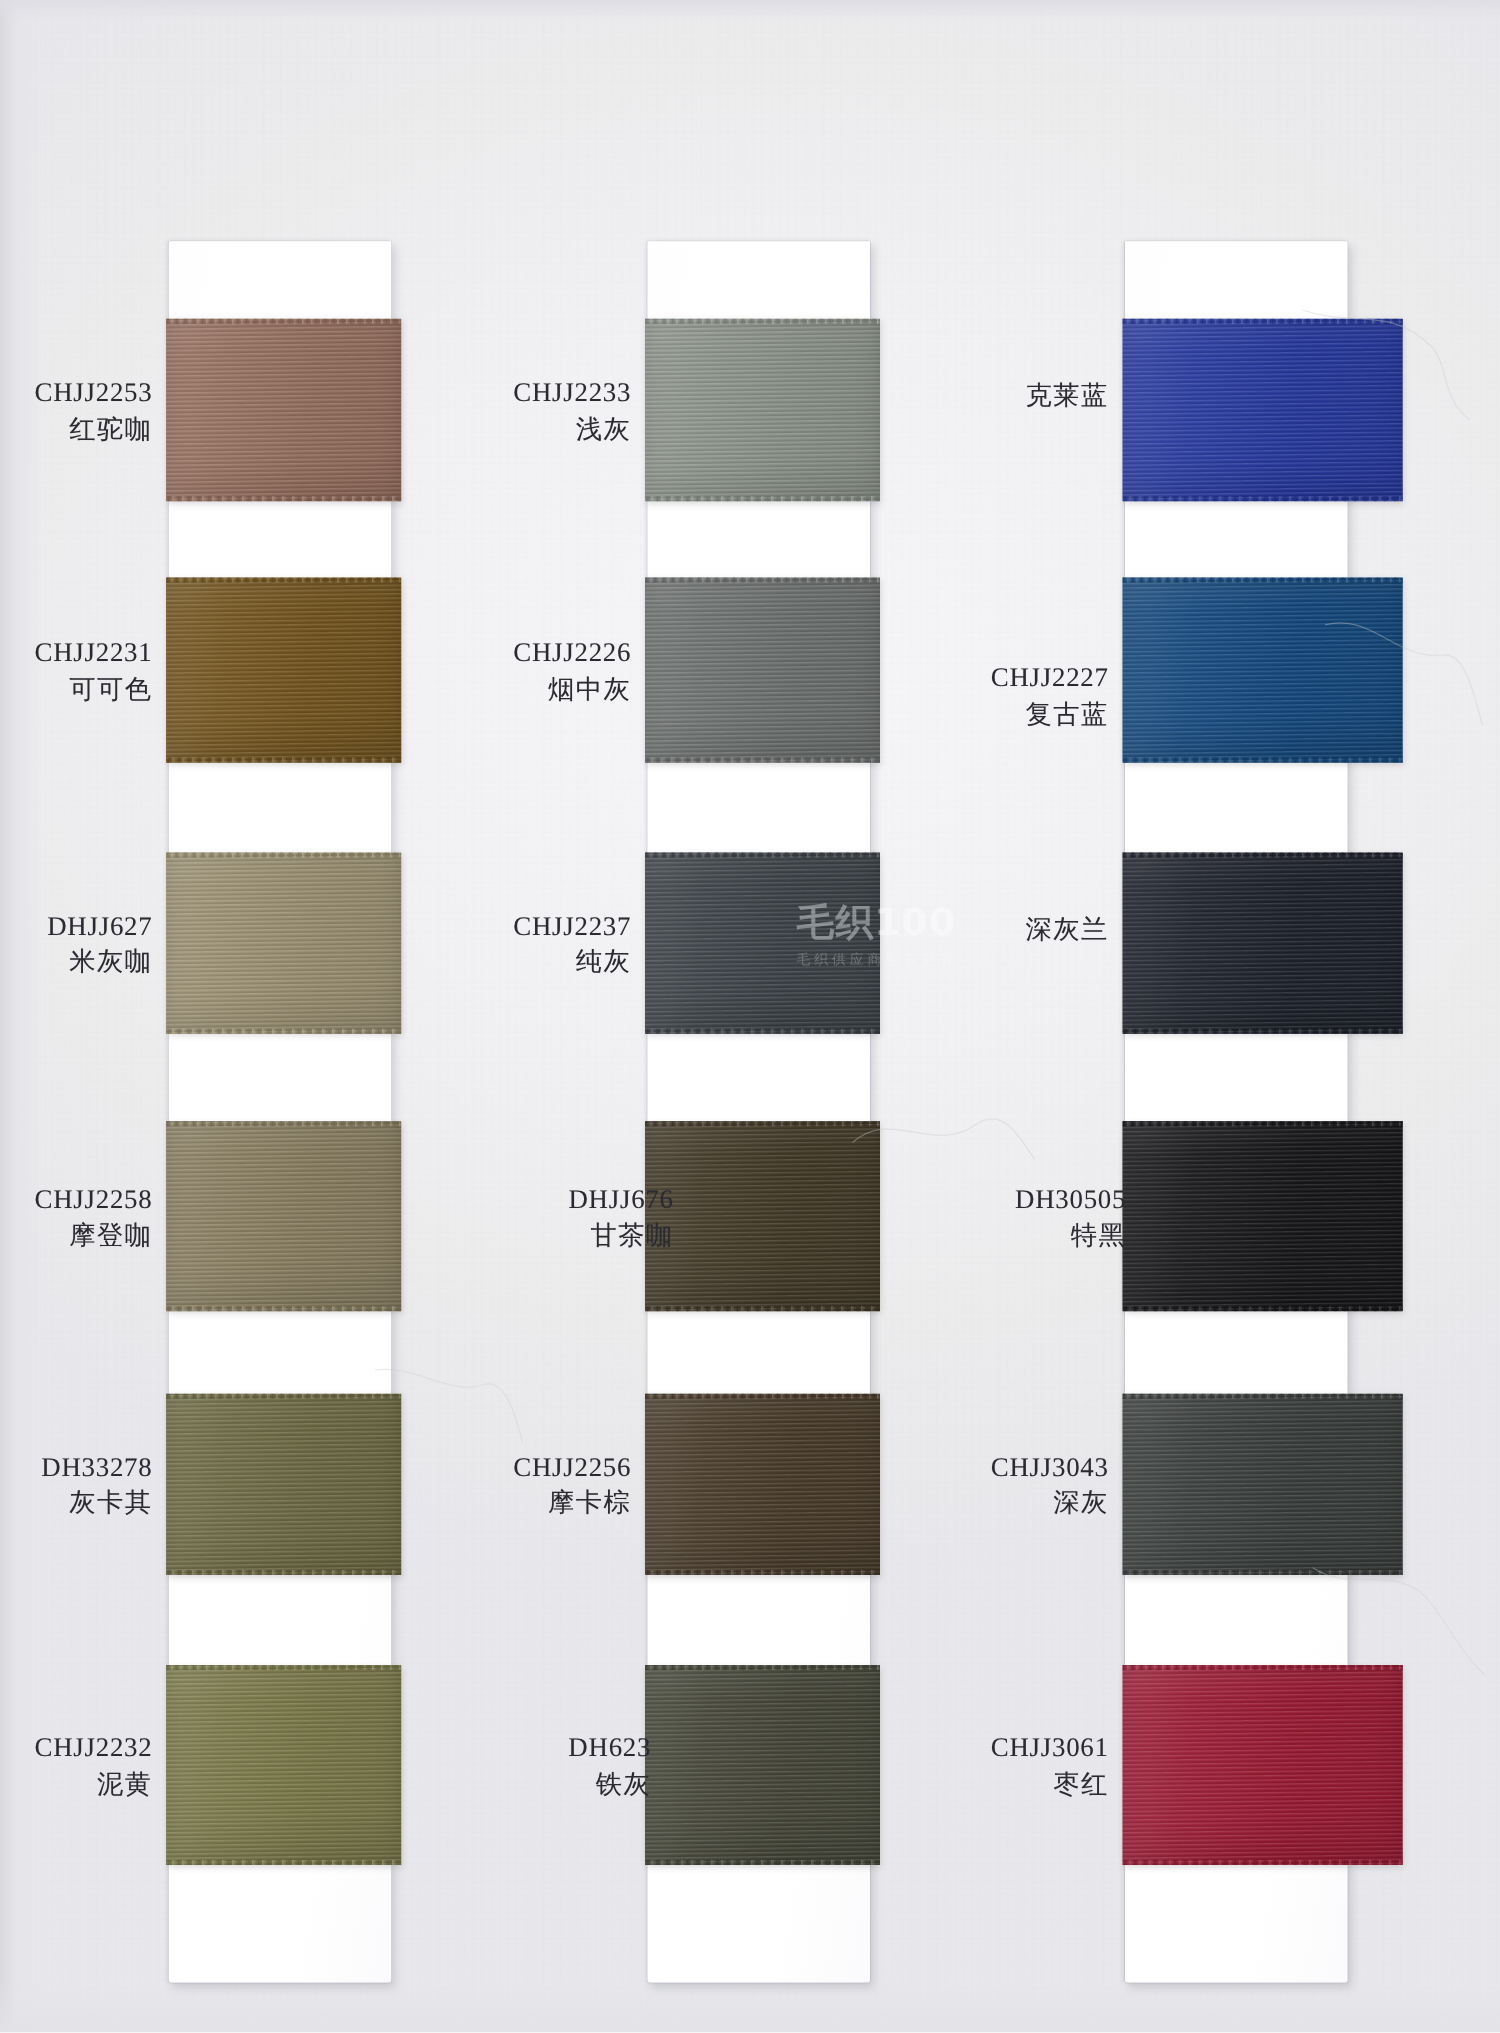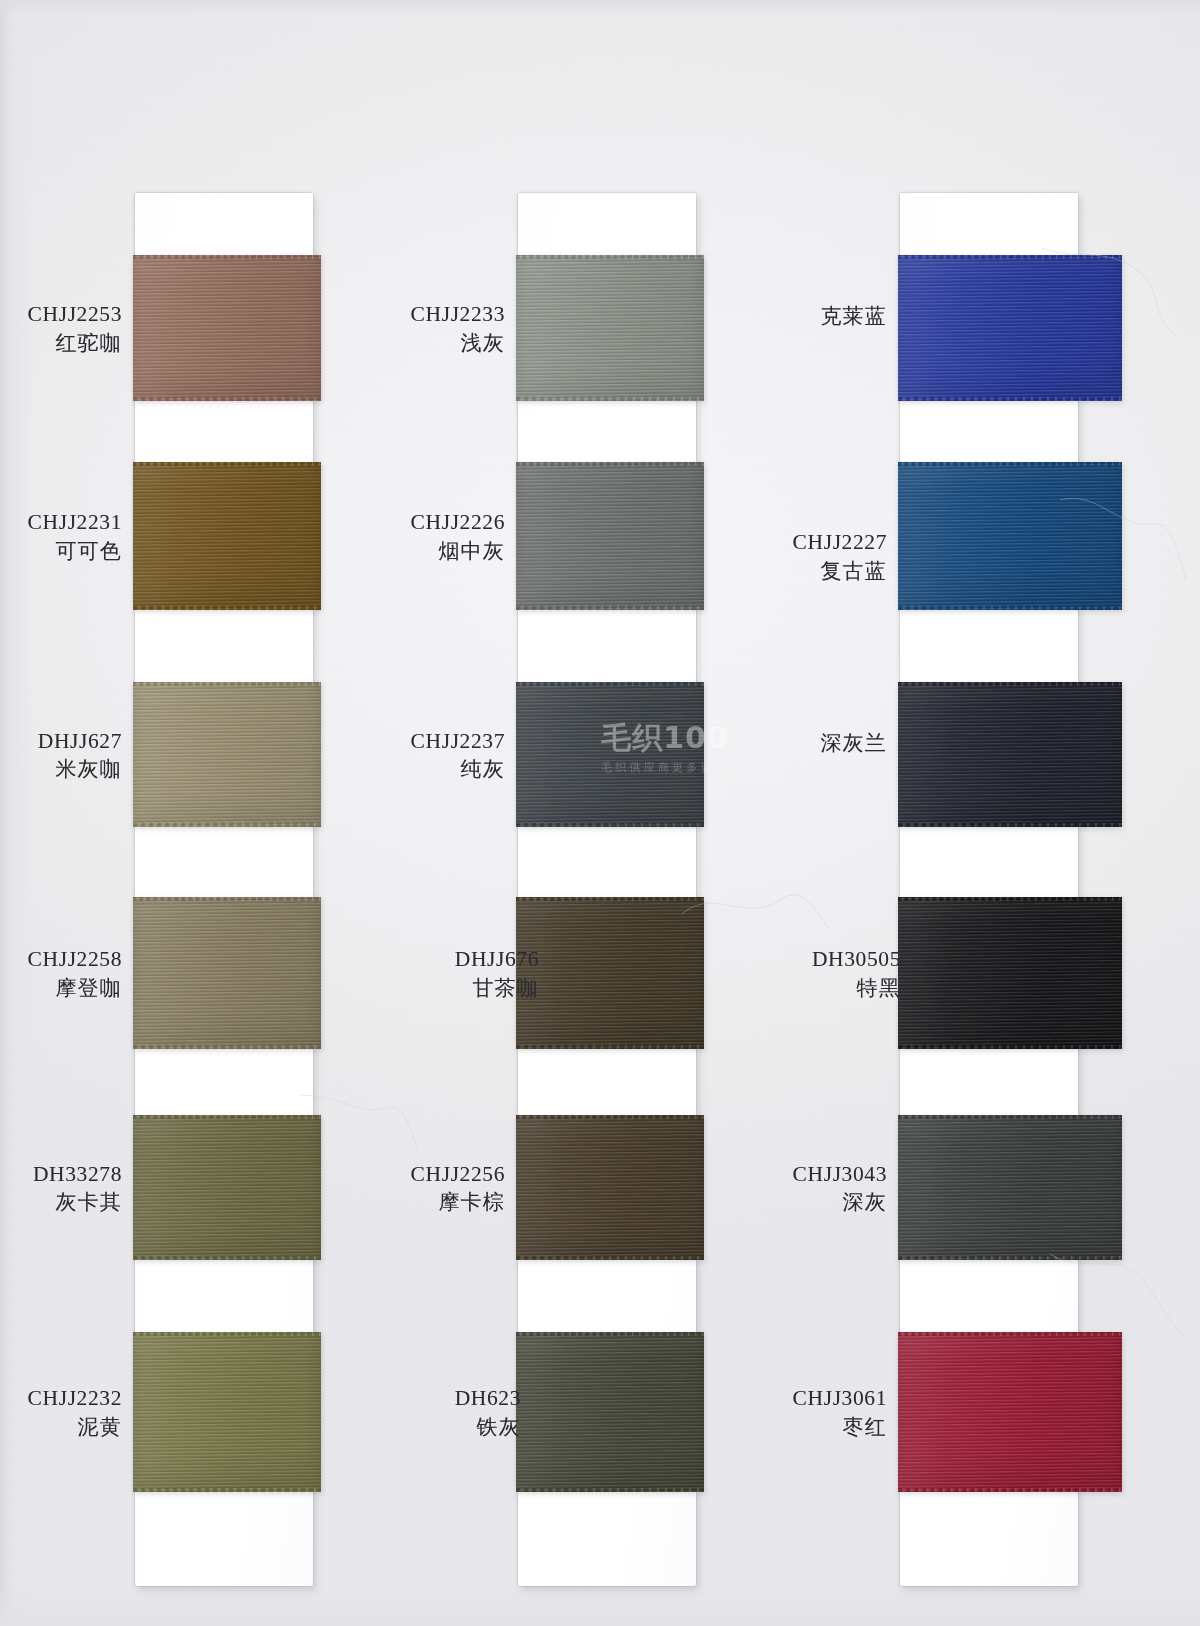--- a/index.html
+++ b/index.html
@@ -124,21 +124,21 @@
     margin-top: 2px;
     font-family: Liberation Serif, serif;
     letter-spacing: 1.2px;
     white-space: nowrap;
   }
 
   
   #watermark {
     position: absolute;
     pointer-events: none;
-    text-align: center;
+    text-align: right;
     opacity: 0.42;
     color: #e9edf1;
     mix-blend-mode: screen;
   }
   #watermark .wm-main {
     display: block;
     font-size: 30px;
     font-weight: bold;
     letter-spacing: 1px;
     font-family: "DejaVu Sans", "Liberation Sans", sans-serif;

